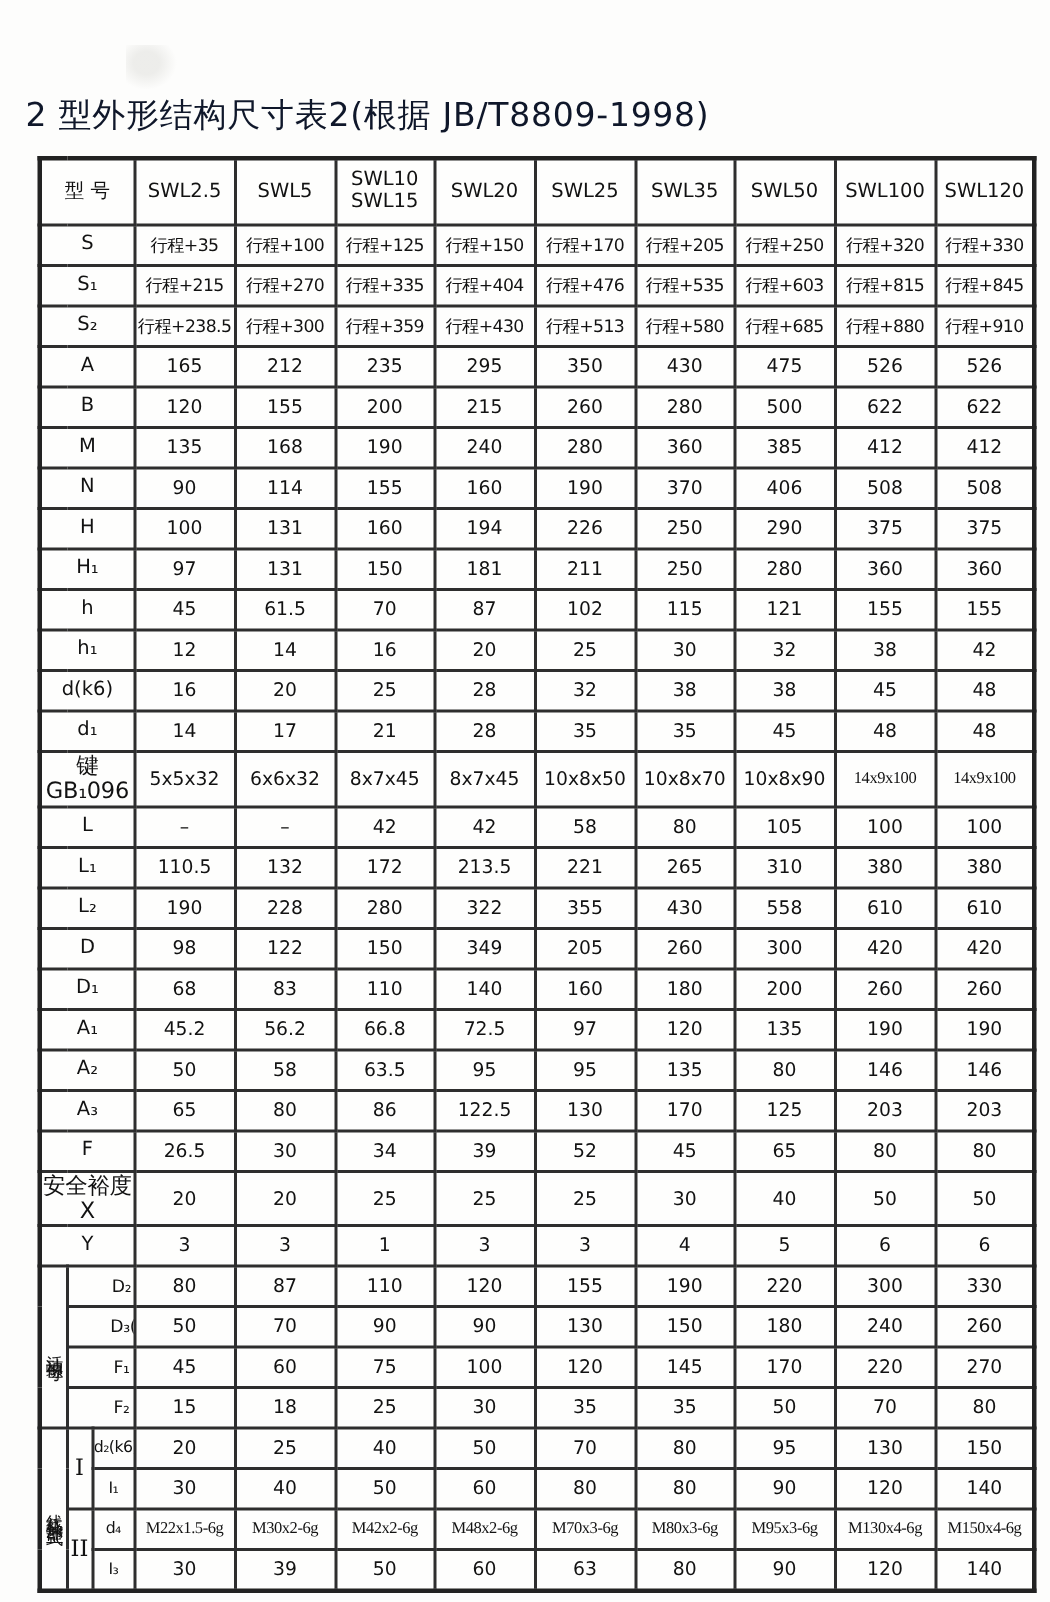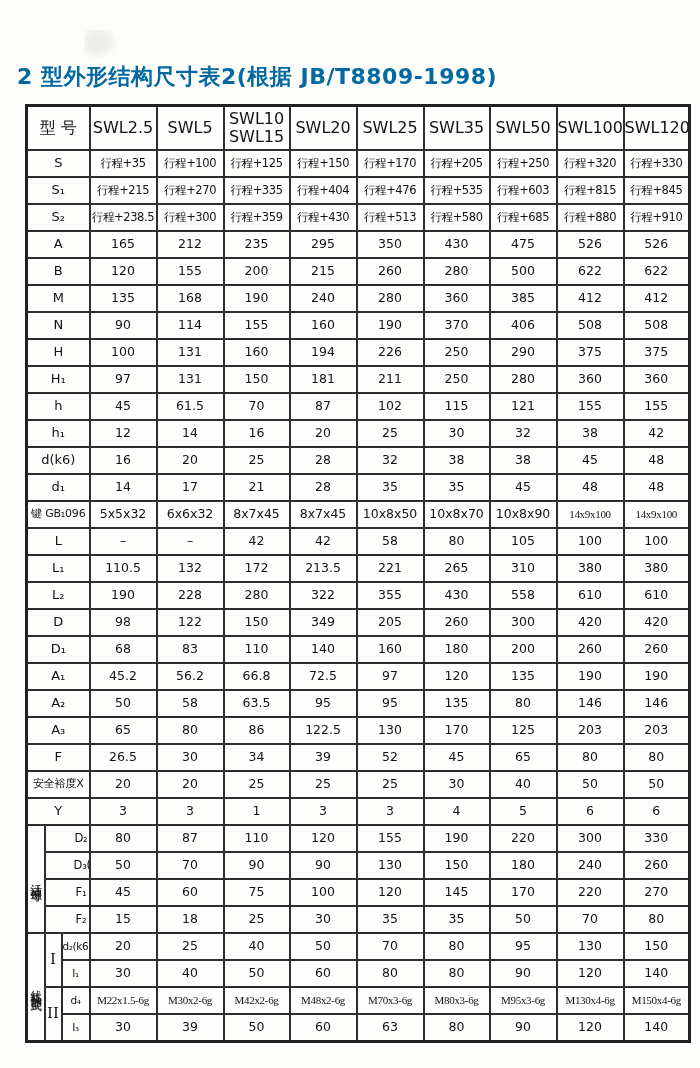--- a/index.html
+++ b/index.html
@@ -9,40 +9,40 @@
     font-family:"DejaVu Sans","Liberation Sans",sans-serif;
     color:#111;
   }
   .scan-artifact{
     position:absolute;left:84px;top:30px;width:34px;height:30px;
     background:radial-gradient(ellipse at 40% 40%, #e6e6e3 0 30%, transparent 70%);
     opacity:.7;pointer-events:none;
   }
   .page-title{
     position:absolute;left:17px;top:62px;
-    font-size:22px;font-weight:700;letter-spacing:.5px;color:#0369a1;
+    font-size:22px;font-weight:400;letter-spacing:.5px;color:#0f172a;
     white-space:nowrap;
   }
   table.dims{
     position:absolute;left:25px;top:104px;width:663px;
     border-collapse:collapse;table-layout:fixed;
     border:3px solid #222;
     background:#fefefd;
   }
   .dims th,.dims td{
     border:2px solid #2e2e2e;
     text-align:center;vertical-align:middle;
     padding:0;height:25px;
     font-size:12.5px;font-weight:400;color:#121212;
     white-space:pre-wrap;line-height:1.15;
     overflow:hidden;
   }
-  .dims th{height:42px;font-size:16px;margin-top:32px;}
+  .dims th{height:42px;font-size:13px;margin-top:32px;}
   .dims td.lbl{font-size:13px;}
-  .dims td.lbl.cjk{font-size:11px;letter-spacing:-.2px;}
+  .dims td.lbl.cjk{font-size:15px;letter-spacing:-.2px;}
   .dims td.sublbl{font-size:10.5px;letter-spacing:-.4px;}
   .dims td.sublbl2{font-size:11.5px;letter-spacing:-.2px;padding-left:28px;}
   .dims td.grp{
     writing-mode:vertical-rl;text-orientation:upright;
     font-size:11.5px;letter-spacing:2px;padding:2px 0;
   }
   .dims td.roman{
     font-family:"DejaVu Serif","Liberation Serif",serif;
     font-size:15px;font-weight:400;
   }

